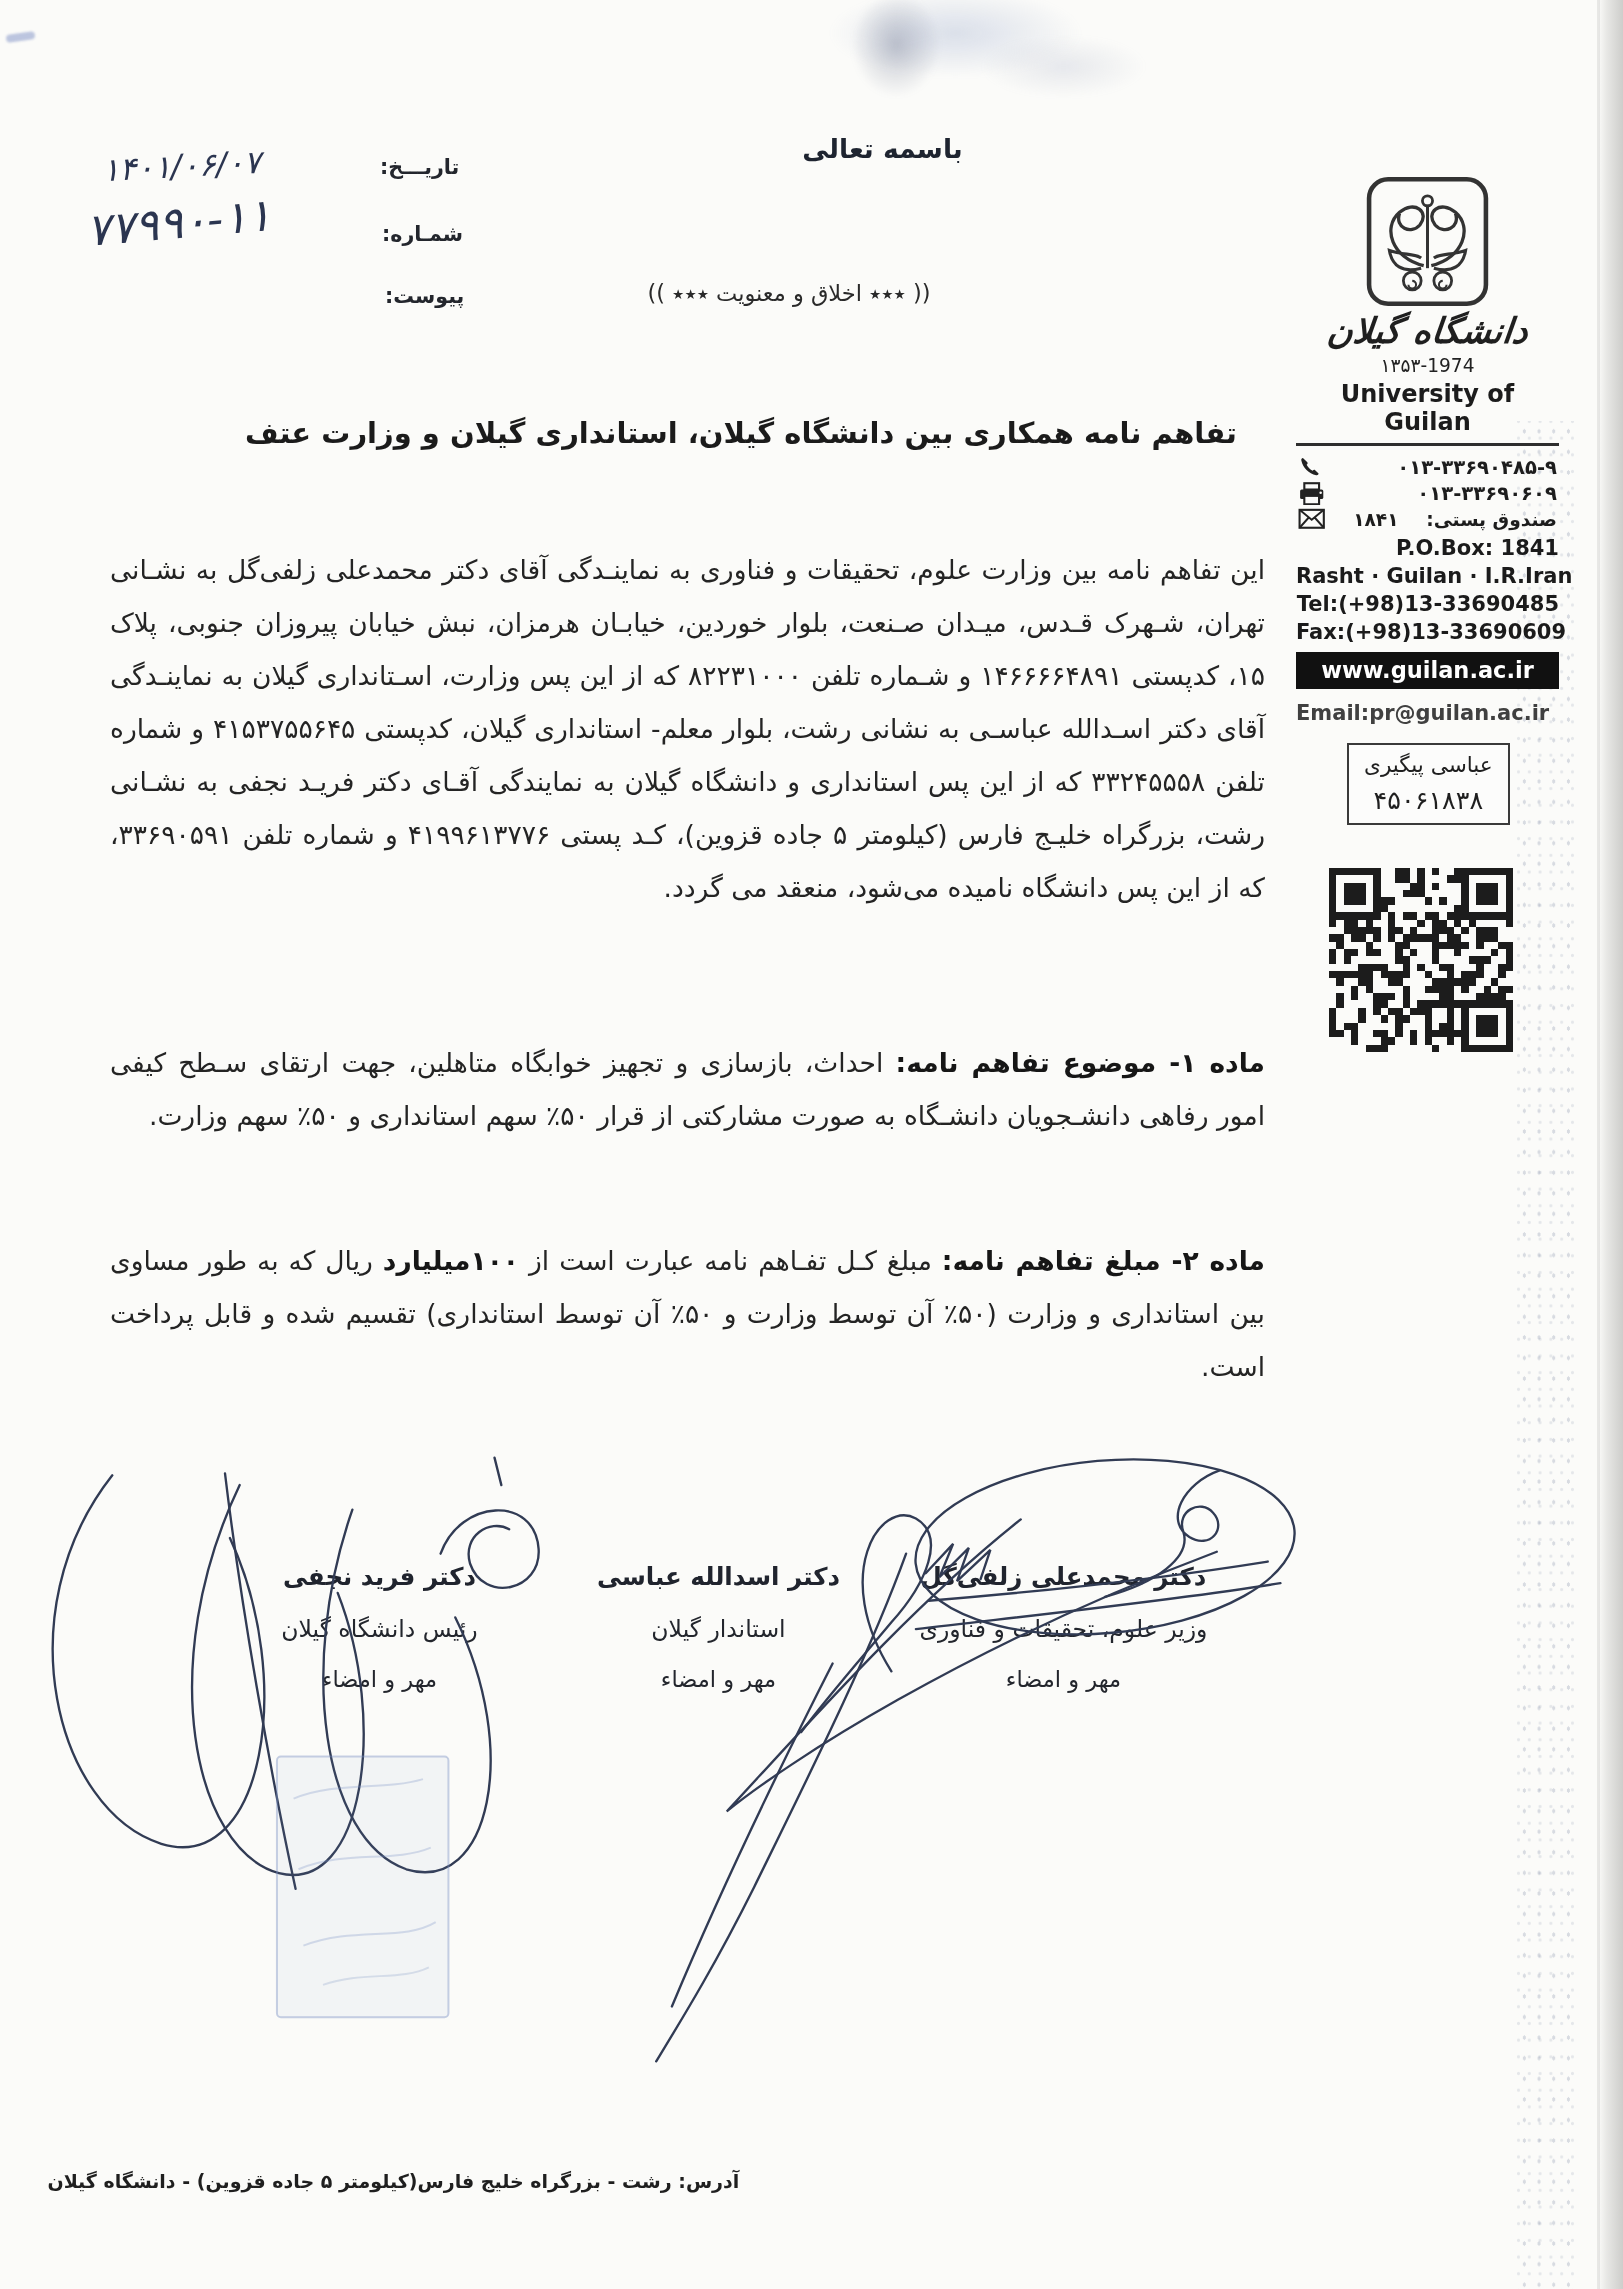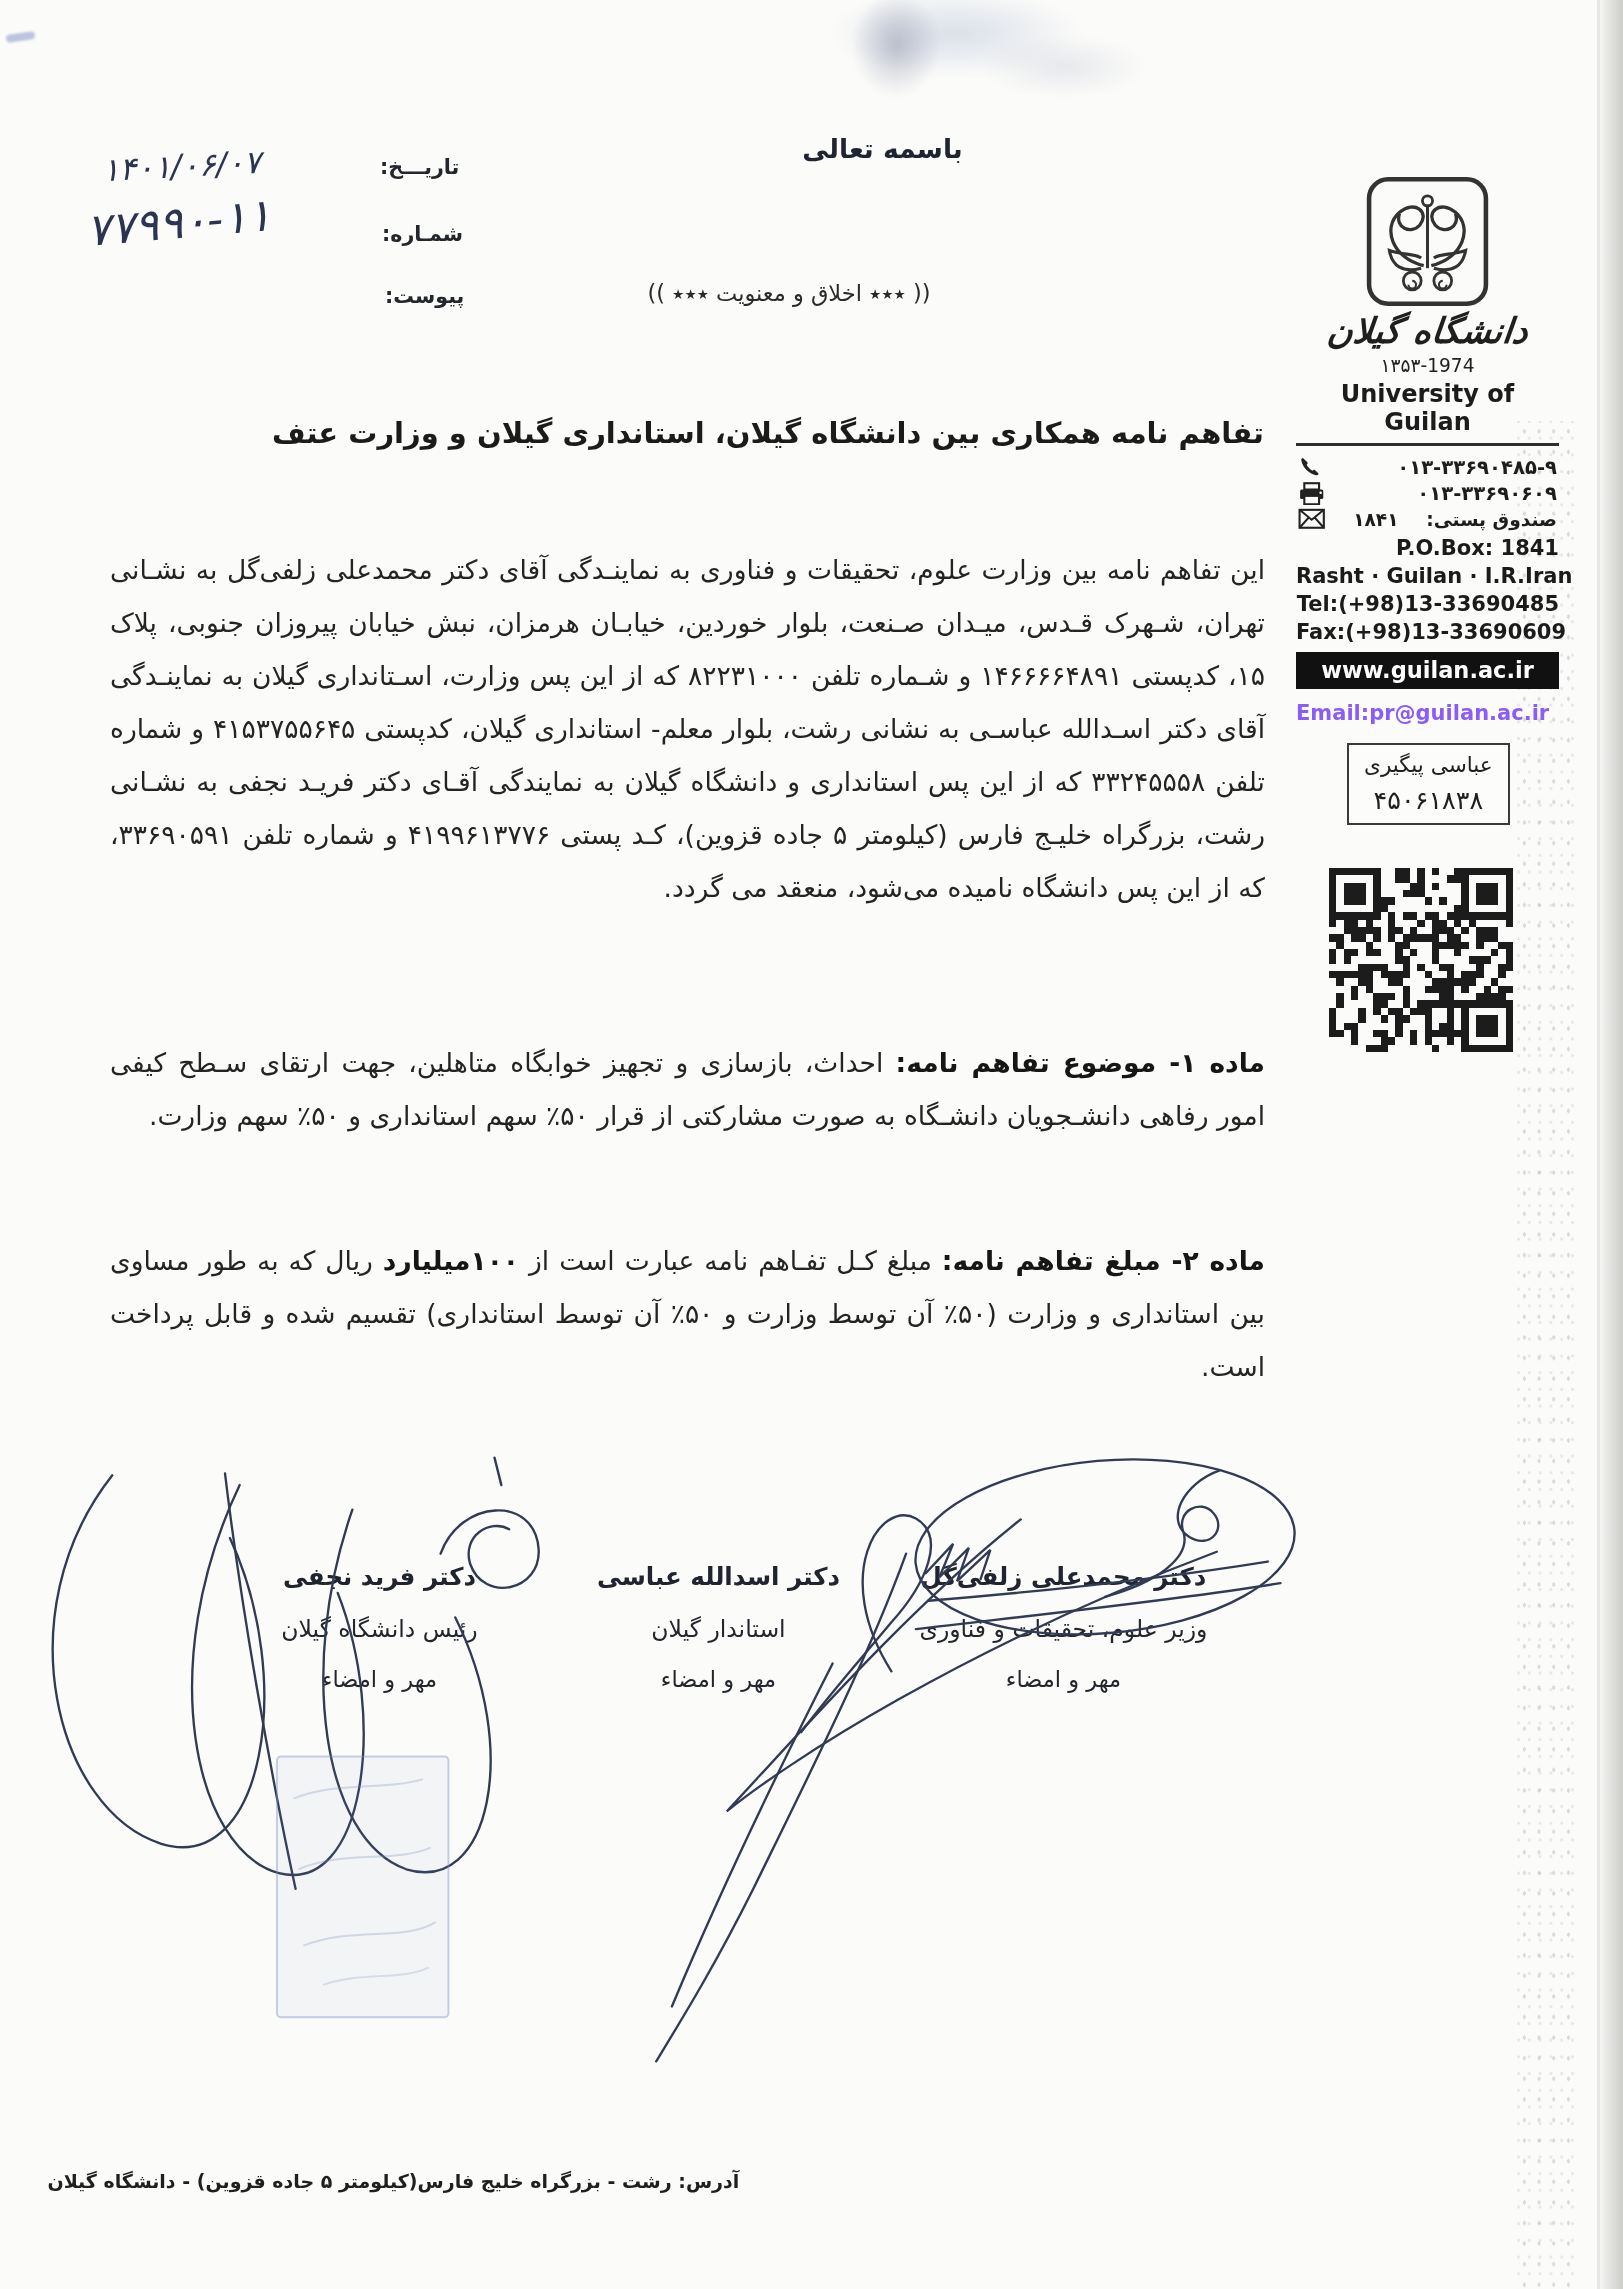--- a/index.html
+++ b/index.html
@@ -38,33 +38,33 @@
     border-bottom:3.4px solid #2e2e2e;direction:ltr;}
   .contact{margin-top:9.8px;}
   .c-row{display:flex;align-items:center;justify-content:space-between;direction:rtl;margin:2.9px 2px;}
   .c-num{font-size:19.6px;font-weight:bold;color:#1d1d1d;direction:ltr;}
   .c-fa{font-size:18.6px;font-weight:bold;color:#1d1d1d;}
   .c-icon{flex:0 0 auto;}
   .en-block{text-align:right;direction:ltr;margin-top:3.9px;}
   .en-line{font-size:21px;font-weight:bold;color:#1b1b1b;line-height:28px;white-space:nowrap;}
   .www-band{margin-top:5.9px;background:#111;color:#fff;font-size:22.5px;font-weight:bold;
     text-align:center;padding:4.9px 0 6.9px;direction:ltr;}
-  .email-line{font-size:21px;font-weight:bold;color:#8b5cf6;margin-top:11.8px;text-align:left;direction:ltr;}
+  .email-line{font-size:21px;font-weight:bold;color:#404040;margin-top:11.8px;text-align:left;direction:ltr;}
 
   .tracking-box{position:absolute;left:1347px;top:743px;width:147px;border:2px solid #3a3a3a;
     padding:6.9px 5.9px 8.8px;text-align:center;background:rgba(255,255,255,.4);}
   .tracking-label{font-size:21.6px;color:#1f1f1f;}
   .tracking-value{font-size:25.5px;color:#1f1f1f;letter-spacing:2.9px;margin-top:7.8px;direction:ltr;}
 
   .qr{position:absolute;left:1329px;top:868px;width:184px;height:184px;
     display:grid;grid-template-rows:repeat(25,1fr);grid-template-columns:repeat(25,1fr);}
   .qr i{background:#1c1c1c;display:block;}
 
   
-  .doc-title{position:absolute;left:245px;top:416px;width:1019px;text-align:right;
+  .doc-title{position:absolute;left:245px;top:416px;width:1019px;text-align:left;
     font-size:29px;font-weight:bold;color:#1b1b1b;}
   .para{position:absolute;left:110px;width:1155px;font-size:26.5px;line-height:53px;
     text-align:justify;color:#242424;}
   .p-intro{top:516px;}
   .p-a1{top:1009px;}
   .p-a2{top:1207px;}
   .lead{font-weight:bold;color:#161616;}
   .amount{font-weight:bold;color:#161616;}
 
   

